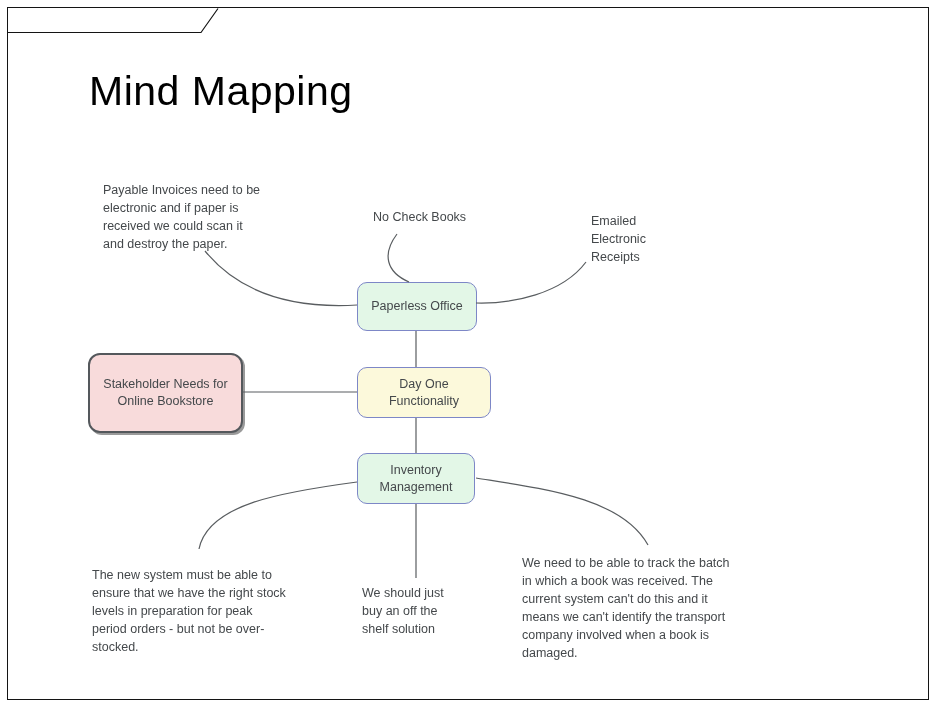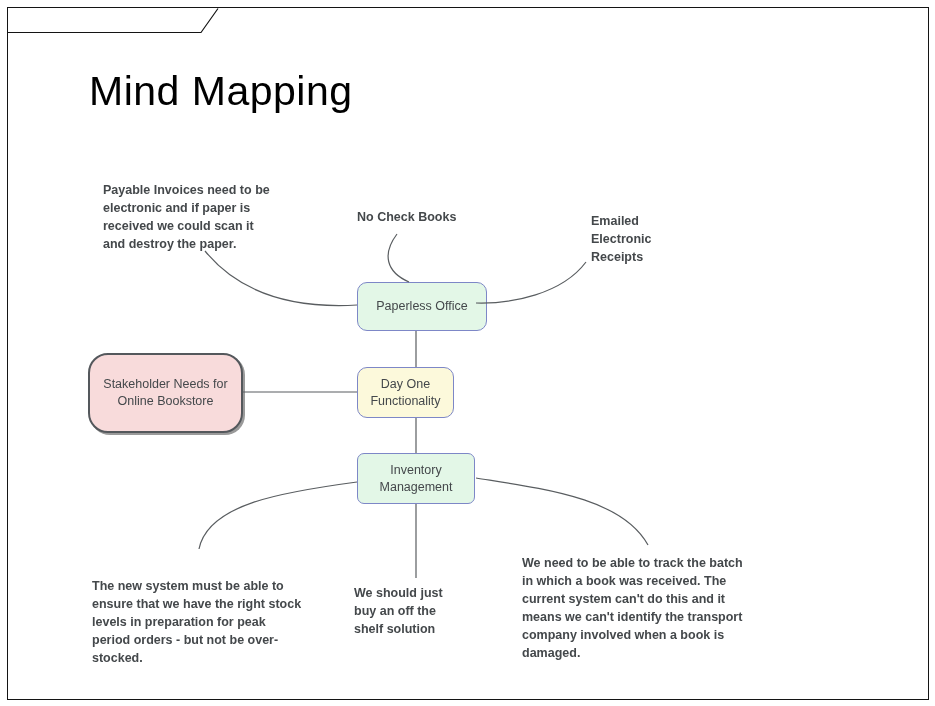--- a/index.html
+++ b/index.html
@@ -16,75 +16,75 @@
     position: absolute; left: 8px; top: 4px; width: 190px;
     font-size: 12.5px; font-weight: bold; color: #000;
     white-space: nowrap;
   }
   .page-title {
     position: absolute; left: 54px; top: 68px;
     font-size: 41px; color: #000; letter-spacing: 0.5px; margin-left: 35px;
   }
   .annotation {
     position: absolute; font-size: 12.5px; line-height: 18px;
-    color: #44484b; white-space: pre-line; font-weight: bold;
+    color: #44484b; white-space: pre-line;
   }
   .node {
     position: absolute; display: flex; align-items: center; justify-content: center;
     text-align: center; font-size: 12.5px; line-height: 17px; color: #44484b;
     border: 1px solid #7d87c7; border-radius: 10px; white-space: pre-line;
     box-sizing: border-box;
   }
   .node-root {
-    border: 2px solid #54585c; border-radius: 20px;
+    border: 2px solid #54585c; border-radius: 12px;
     box-shadow: 2px 2px 0 #9a9a9a;
   }
   .connector-layer { position: absolute; left: 0; top: 0; pointer-events: none; }
   .connector-layer path { pointer-events: stroke; }
 </style>
 </head>
 <body>
 
 <div class="frame">
   <svg class="tab-svg" width="220" height="26">
     <path d="M0,24.5 L193,24.5 L210,0.5" fill="none" stroke="#141414" stroke-width="1.2"></path>
   </svg>
 </div>
 
 <div class="page-title">Mind Mapping</div>
 
 <div class="annotation" style="left:103px; top:181px;">Payable Invoices need to be
 electronic and if paper is
 received we could scan it
 and destroy the paper.</div>
-<div class="annotation" style="left:357px; top:208px;">No Check Books</div>
+<div class="annotation" style="left:373px; top:208px;">No Check Books</div>
 <div class="annotation" style="left:591px; top:212px;">Emailed
 Electronic
 Receipts</div>
-<div class="annotation" style="left:92px; top:566px;margin-top:11px;">The new system must be able to
+<div class="annotation" style="left:92px; top:566px;">The new system must be able to
 ensure that we have the right stock
 levels in preparation for peak
 period orders - but not be over-
 stocked.</div>
-<div class="annotation" style="left:354px; top:584px;">We should just
+<div class="annotation" style="left:362px; top:584px;">We should just
 buy an off the
 shelf solution</div>
 <div class="annotation" style="left:522px; top:554px;">We need to be able to track the batch
 in which a book was received. The
 current system can't do this and it
 means we can't identify the transport
 company involved when a book is
 damaged.</div>
 
 <div class="node node-root" style="left: 88px; top: 353px; width: 155px; height: 80px; background: rgb(248, 219, 219);">Stakeholder Needs for
 Online Bookstore</div>
-<div class="node" style="left: 357px; top: 282px; width: 130px; height: 49px; background: rgb(227, 247, 231);">Paperless Office</div>
-<div class="node" style="left: 357px; top: 367px; width: 97px; height: 51px; background: rgb(252, 249, 219);">Day One
+<div class="node" style="left: 357px; top: 282px; width: 120px; height: 49px; background: rgb(227, 247, 231);">Paperless Office</div>
+<div class="node" style="left: 357px; top: 367px; width: 134px; height: 51px; background: rgb(252, 249, 219);">Day One
 Functionality</div>
-<div class="node" style="left: 357px; top: 453px; width: 118px; height: 51px; background: rgb(227, 247, 231); border-radius: 7px;">Inventory
+<div class="node" style="left: 357px; top: 453px; width: 118px; height: 51px; background: rgb(227, 247, 231);">Inventory
 Management</div>
 
 <svg class="connector-layer" width="935" height="706">
   <g fill="none" stroke="#595d60" stroke-width="1.2">
     <path d="M205,251 C245,300 305,308 357,305"></path>
     <path d="M397,234 C382,254 386,272 409,282"></path>
     <path d="M586,262 C562,294 512,304 476,303"></path>
     <path d="M243,392 L357,392"></path>
     <path d="M416,331 L416,367"></path>
     <path d="M416,418 L416,453"></path>

